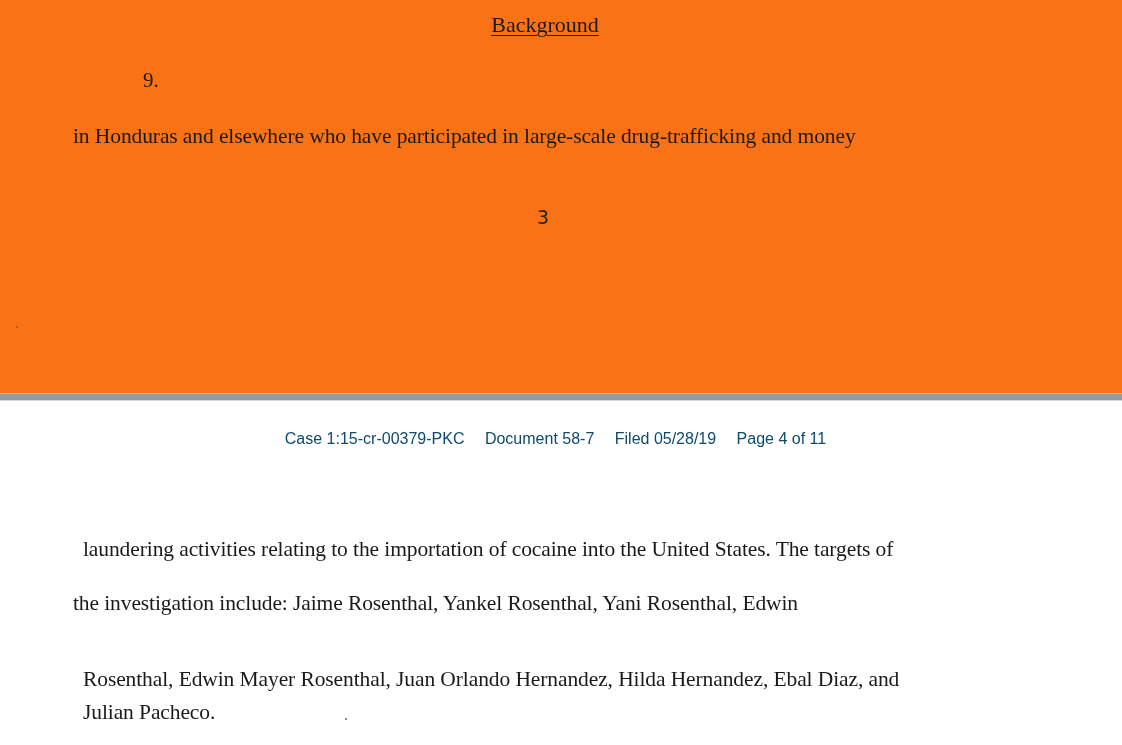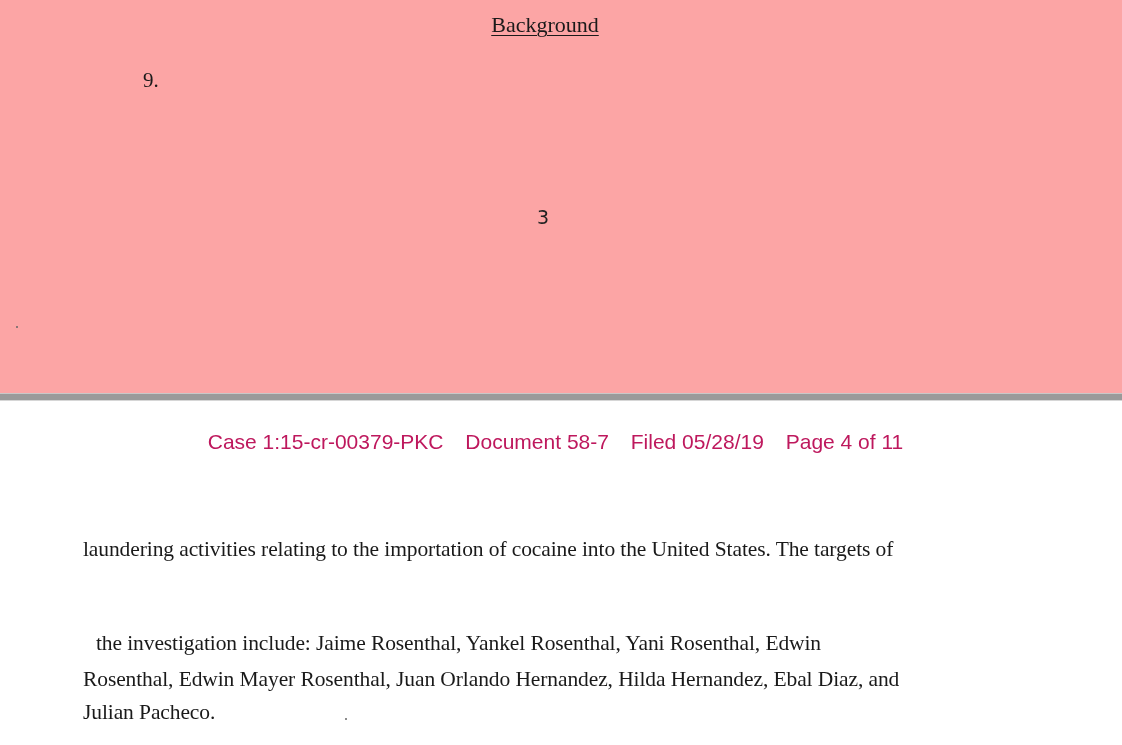--- a/index.html
+++ b/index.html
@@ -13,21 +13,21 @@
       position: relative;
       overflow: hidden;
       font-family: "Liberation Serif", "DejaVu Serif", serif;
       color: #1a1a1a;
     }
     .page-top {
       position: absolute;
       left: 0; top: 0;
       width: 1122px;
       height: 393px;
-      background: #fca5a5;
+      background: #f97316;
     }
     .heading {
       position: absolute;
       left: 0; width: 1090px;
       top: 12px;
       text-align: center;
       font-size: 22px;
       text-decoration: underline;
       text-underline-offset: 3px;
       text-decoration-thickness: 1px;
@@ -64,43 +64,44 @@
       border-top: 1px solid #c8c8c8;
       border-bottom: 1px solid #d6d6d6;
       box-sizing: border-box;
     }
     .case-header {
       position: absolute;
       left: 0; width: 1111px;
       top: 430px;
       text-align: center;
       font-family: "Liberation Sans", "DejaVu Sans", sans-serif;
-      font-size: 21px;
-      color: #be185d;
+      font-size: 16px;
+      color: #0c4a6e;
       word-spacing: 0px;
       white-space: nowrap;
     }
     .case-header span { margin: 0 8px; }
     .line3 { left: 83px; top: 537px; }
-    .line4 { left: 96px; top: 591px; margin-top: 40px; }
+    .line4 { left: 73px; top: 591px; }
     .line5 { left: 83px; top: 647px; margin-top: 20px; }
     .line6 { left: 83px; top: 700px; }
     .speck {
       position: absolute;
       width: 2px; height: 2px;
       background: #666;
       border-radius: 1px;
     }
   </style>
 </head>
 <body>
 
 <div class="page-top">
   <div class="heading">Background</div>
   <div class="para-num">9.</div>
+  <div class="line line2">in Honduras and elsewhere who have participated in large-scale drug-trafficking and money</div>
   <div class="page-number">3</div>
 </div>
 
 <div class="page-divider"></div>
 
 <div class="case-header">
   <span>Case 1:15-cr-00379-PKC</span>
   <span>Document 58-7</span>
   <span>Filed 05/28/19</span>
   <span>Page 4 of 11</span>

